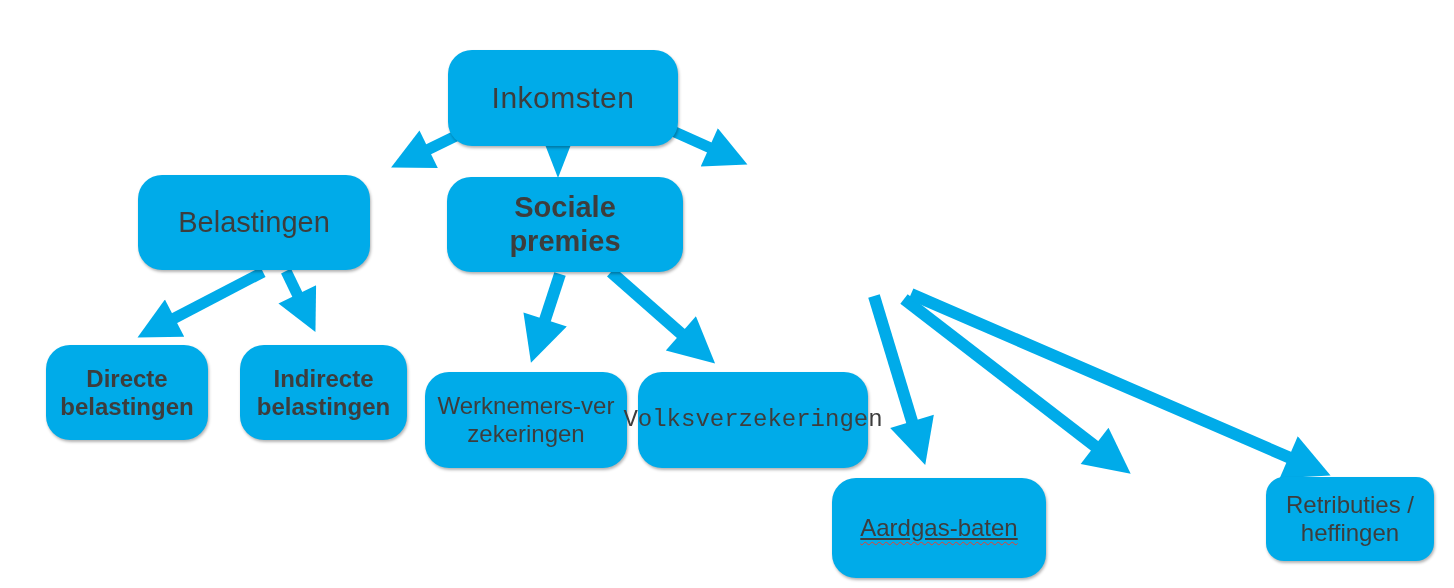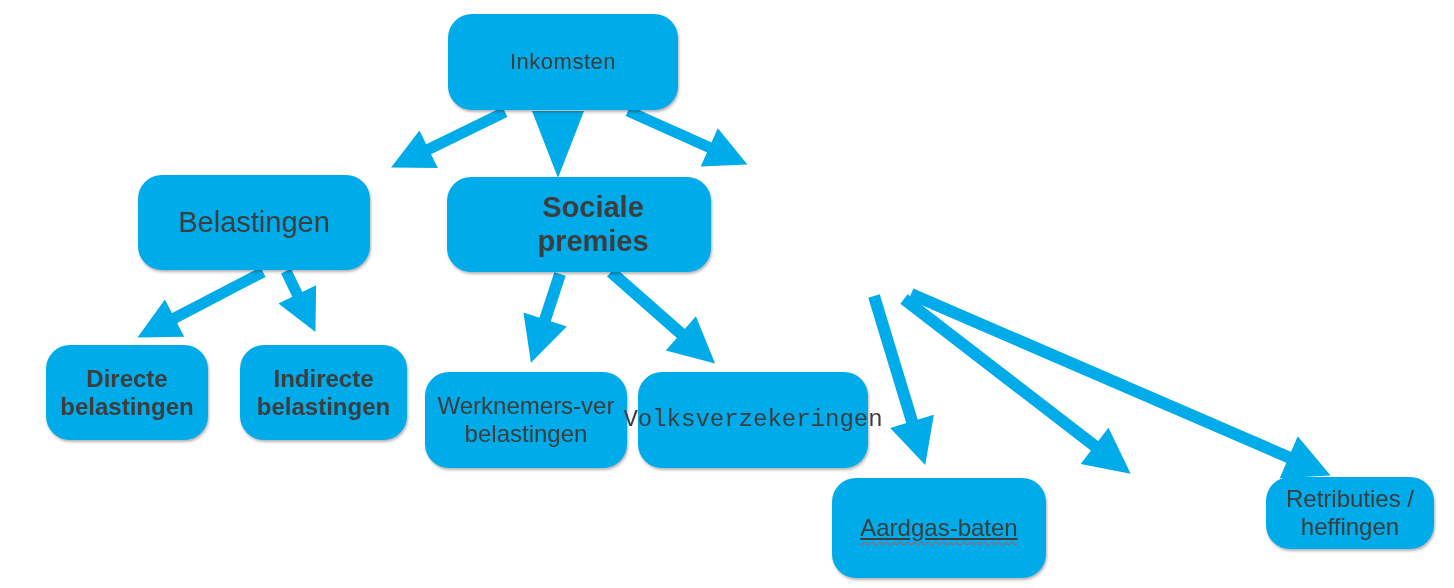--- a/index.html
+++ b/index.html
@@ -22,44 +22,44 @@
     color: var(--text-color, #3d3d3d);
     border-radius: 24px;
     display: flex;
     align-items: center;
     justify-content: center;
     text-align: center;
     line-height: 1.16;
     box-shadow: 1px 2px 3px rgba(0,0,0,0.30);
   }
   .node span { white-space: pre-line; }
-  .lv1 { font-size: 22px; letter-spacing: 0.5px; }
+  .lv1 { font-size: 30px; letter-spacing: 0.5px; margin-top: 36px; }
   .lv2 { font-size: 29px; }
   .lv3 { font-size: 24px; }
   .bold { font-weight: bold; }
   .misspell {
     text-decoration-line: underline;
     text-decoration-style: wavy;
     text-decoration-color: var(--spell, #E8402F);
     text-decoration-thickness: 1px;
     text-underline-offset: 5px;
   }
 
   
   #n-inkomsten       { left: 448px;  top: 14px;  width: 230px; height: 96px; }
   #n-belastingen     { left: 138px;  top: 175px; width: 232px; height: 95px; }
-  #n-sociale         { left: 447px;  top: 177px; width: 236px; height: 95px; padding-left: 28px; }
+  #n-sociale         { left: 447px;  top: 177px; width: 236px; height: 95px; }
   #n-nietbelasting   { left: 753px;  top: 178px; width: 399px; height: 92px; }
   #n-directe         { left: 46px;   top: 345px; width: 162px; height: 95px; text-align: center; }
   #n-indirecte       { left: 240px;  top: 345px; width: 167px; height: 95px; align-items: center; }
   #n-werknemers      { left: 425px;  top: 372px; width: 202px; height: 96px; }
   #n-volks           { left: 638px;  top: 372px; width: 230px; height: 96px; font-family: Liberation Mono, monospace; }
   #n-aardgas         { left: 832px;  top: 478px; width: 214px; height: 100px; text-decoration: underline; }
   #n-staats          { left: 1045px; top: 478px; width: 213px; height: 100px; }
-  #n-retributies     { left: 1266px; top: 477px; width: 168px; height: 72px; }
+  #n-retributies     { left: 1266px; top: 477px; width: 168px; height: 84px; border-radius: 18px; }
 </style>
 </head>
 <body>
 
 <div class="canvas">
 
   <svg class="arrow-layer" width="1454" height="588" viewBox="0 0 1454 588" xmlns="http://www.w3.org/2000/svg">
     <defs>
       <marker id="ah" viewBox="0 0 10 10" refX="1.5" refY="5" markerWidth="4.2" markerHeight="3.8" orient="auto">
         <path id="ah-path" d="M0,0 L10,5 L0,10 z" fill="#00ABE9"></path>
@@ -96,21 +96,21 @@
 belastingen</span>
   </div>
 
   <div class="node lv3 bold" id="n-indirecte">
     <span>Indirecte
 belastingen</span>
   </div>
 
   <div class="node lv3" id="n-werknemers">
     <span>Werknemers-ver
-belastingen</span>
+zekeringen</span>
   </div>
 
   <div class="node lv3" id="n-volks">
     <span>Volksverzekeringen</span>
   </div>
 
   <div class="node lv3" id="n-aardgas">
     <span class="misspell">Aardgas-baten</span>
   </div>
 

